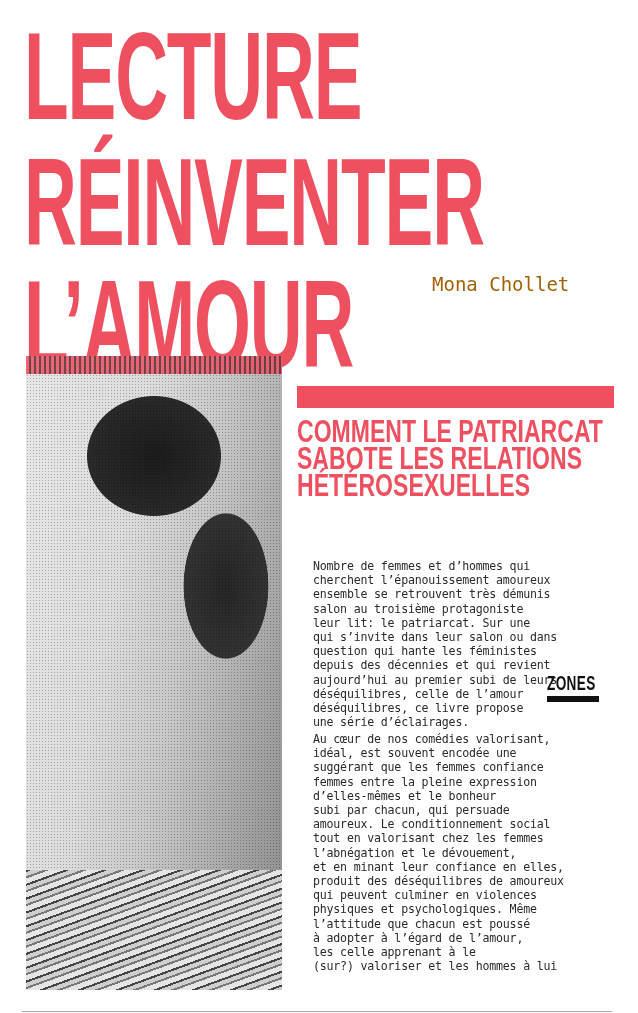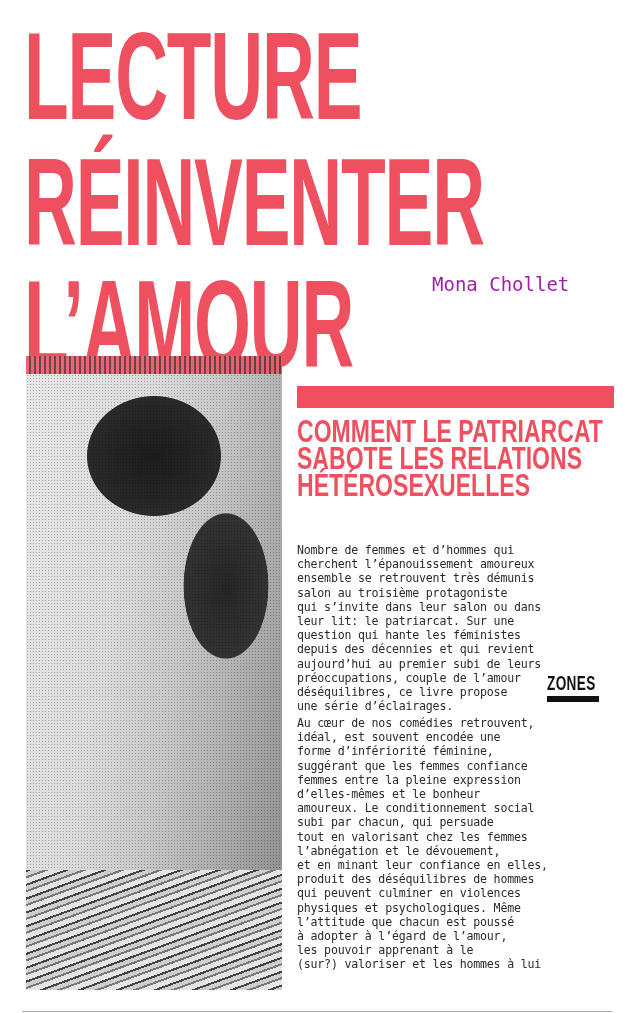--- a/index.html
+++ b/index.html
@@ -8,21 +8,21 @@
     position: absolute; left: 24px; margin: 0;
     font-family: "Liberation Sans", sans-serif; font-weight: bold;
     color: #ee5060; font-size: 122px; line-height: 1;
     transform-origin: left top; white-space: nowrap; letter-spacing: -2px;
   }
   #t1 { top: 14px; transform: scale(0.60, 1.02); }
   #t2 { top: 140px; transform: scale(0.60, 1.02); }
   #t3 { top: 262px; transform: scale(0.60, 1.02); }
   .author {
     position: absolute; left: 432px; top: 273px;
-    font-family: "DejaVu Sans Mono", monospace; font-size: 19px; color: #a21caf;
+    font-family: "DejaVu Sans Mono", monospace; font-size: 19px; color: #a16207;
   }
   .photo {
     position: absolute; left: 26px; top: 356px; width: 256px; height: 634px;
     overflow: hidden;
     background:
       radial-gradient(ellipse 95px 85px at 128px 100px, #1c1c1c 0%, #2a2a2a 70%, transparent 71%),
       radial-gradient(ellipse 70px 120px at 200px 230px, #262626 0%, #333 60%, transparent 61%),
       linear-gradient(100deg, #e8e8e8 0%, #dcdcdc 35%, #c9c9c9 55%, #b5b5b5 70%, #8a8a8a 100%);
   }
   .photo::before {
@@ -41,21 +41,21 @@
   }
   .red-rule { position: absolute; left: 297px; top: 386px; width: 317px; height: 22px; background: #ee5060; }
   .subtitle {
     position: absolute; left: 297px; top: 418px; margin: 0;
     font-family: "Liberation Sans", sans-serif; font-weight: bold; color: #ee5060;
     font-size: 32px; line-height: 27px; transform: scale(0.72, 1); transform-origin: left top;
     width: 440px;
   }
   .subtitle span { display: block; white-space: nowrap; }
   .blurb {
-    position: absolute; left: 297px; margin: 0;
+    position: absolute; left: 297px; margin: 16px;
     font-family: "DejaVu Sans Mono", monospace; font-size: 11.6px; line-height: 14.2px;
     color: #2a2a2a; letter-spacing: -0.2px;
   }
   .blurb span { display: block; white-space: nowrap; }
   #p1 { top: 543px; }
   #p2 { top: 716px; }
   .publisher { position: absolute; left: 547px; top: 672px; width: 52px; }
   .publisher-name {
     font-family: "Liberation Sans", sans-serif; font-weight: bold; font-size: 20px;
     color: #111; transform: scale(0.68, 1); transform-origin: left top; white-space: nowrap; letter-spacing: 0.5px;
@@ -84,48 +84,47 @@
     <span>COMMENT LE PATRIARCAT</span>
     <span>SABOTE LES RELATIONS</span>
     <span>HÉTÉROSEXUELLES</span>
   </h2>
 
   <p id="p1" class="blurb">
     <span>Nombre de femmes et d’hommes qui</span>
     <span>cherchent l’épanouissement amoureux</span>
     <span>ensemble se retrouvent très démunis</span>
     <span>salon au troisième protagoniste</span>
+    <span>leur lit: le patriarcat. Sur une</span>
     <span>qui s’invite dans leur salon ou dans</span>
-    <span>leur lit: le patriarcat. Sur une</span>
     <span>question qui hante les féministes</span>
     <span>depuis des décennies et qui revient</span>
     <span>aujourd’hui au premier subi de leurs</span>
-    <span>préoccupations, couple de l’amour</span>
+    <span>déséquilibres, celle de l’amour</span>
     <span>déséquilibres, ce livre propose</span>
     <span>une série d’éclairages.</span>
   </p>
 
   <p id="p2" class="blurb">
-    <span>Au cœur de nos comédies retrouvent,</span>
+    <span>Au cœur de nos comédies valorisant,</span>
     <span>idéal, est souvent encodée une</span>
-    <span>forme d’infériorité féminine,</span>
     <span>suggérant que les femmes confiance</span>
     <span>femmes entre la pleine expression</span>
     <span>d’elles-mêmes et le bonheur</span>
+    <span>subi par chacun, qui persuade</span>
     <span>amoureux. Le conditionnement social</span>
-    <span>subi par chacun, qui persuade</span>
     <span>tout en valorisant chez les femmes</span>
     <span>l’abnégation et le dévouement,</span>
     <span>et en minant leur confiance en elles,</span>
-    <span>produit des déséquilibres de hommes</span>
+    <span>produit des déséquilibres de amoureux</span>
     <span>qui peuvent culminer en violences</span>
     <span>physiques et psychologiques. Même</span>
     <span>l’attitude que chacun est poussé</span>
     <span>à adopter à l’égard de l’amour,</span>
-    <span>les pouvoir apprenant à le</span>
+    <span>les celle apprenant à le</span>
     <span>(sur?) valoriser et les hommes à lui</span>
   </p>
 
   <div class="publisher">
     <div class="publisher-name">ZONES</div>
     <div class="publisher-bar"></div>
   </div>
 
   <div class="bottom-line"></div>
 </div>

